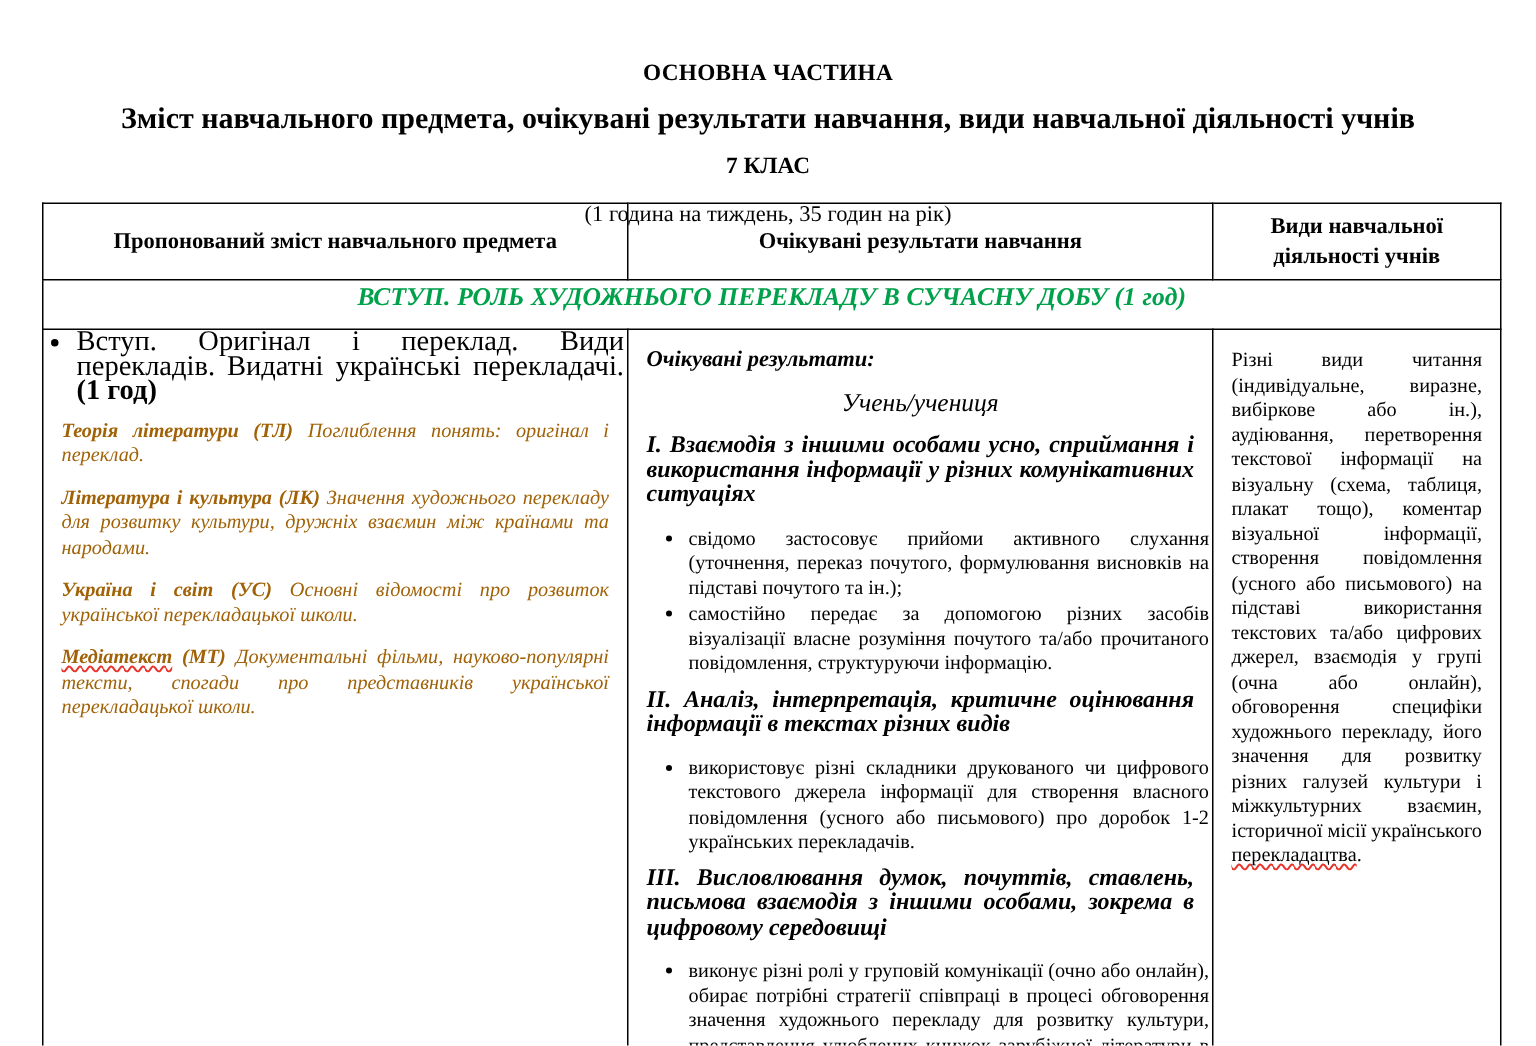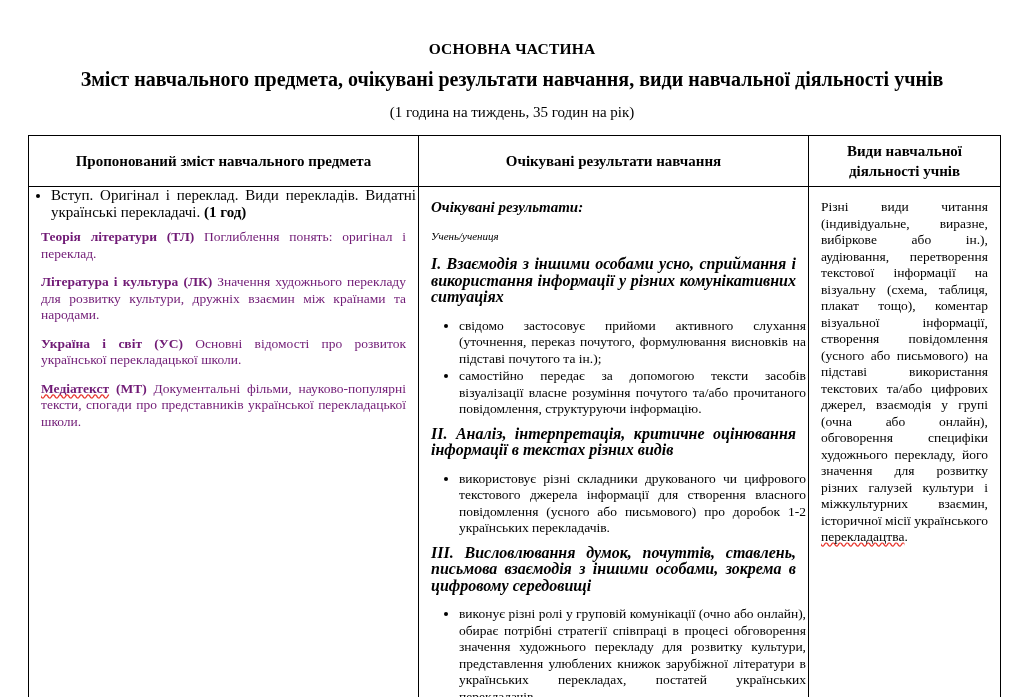--- a/index.html
+++ b/index.html
@@ -102,52 +102,54 @@
     padding: 0;
   }
 
   
   .c1-bullet-list {
     margin: 0 0 0 0;
     padding: 0 0 0 22px;
     list-style: disc;
   }
   .c1-bullet-list li {
-    font-size: 15px;
+    font-size: 19px;
     line-height: 16.5px;
     text-align: justify;
     padding-right: 2px;
   }
   .c1-bullet-list li b { font-weight: bold; }
 
   .c1-para {
-    color: #701a75;
+    color: #a16207;
+    font-style: italic;
     font-size: 13.5px;
     line-height: 16.5px;
     text-align: justify;
     margin-top: 9px;
   }
   .c1-para .lbl { font-weight: bold; }
   .spellerr {
     text-decoration: underline wavy #E8332A;
     text-decoration-skip-ink: none;
   }
 
   
   .c2-h {
     font-weight: bold;
     font-style: italic;
     font-size: 15px;
     line-height: 16.5px;
   }
   .c2-sub {
     font-style: italic;
-    font-size: 11px;
+    font-size: 17px;
     line-height: 16.5px;
     margin-top: 7px;
+    text-align: center;
   }
   .c2-sect {
     font-weight: bold;
     font-style: italic;
     font-size: 16px;
     line-height: 16.5px;
     text-align: justify;
     margin-top: 8px;
   }
   .c2-list {
@@ -172,39 +174,45 @@
   .c3-para .spellerr { text-decoration: underline wavy #E8332A; }
 </style>
 </head>
 <body>
 
 <div class="page">
 
   <div class="doc-header">
     <p class="line line-1">ОСНОВНА ЧАСТИНА</p>
     <p class="line line-2">Зміст навчального предмета, очікувані результати навчання, види навчальної діяльності учнів</p>
+    <p class="line line-3">7 КЛАС</p>
     <p class="line line-4">(1 година на тиждень, 35 годин на рік)</p>
   </div>
 
   <div class="tbl-wrap">
     <table class="prog">
       <colgroup>
         <col class="c1">
           <col class="c2">
           <col class="c3">
       </colgroup>
       <thead>
         <tr class="hdr">
           <th>Пропонований зміст навчального предмета</th>
           <th>Очікувані результати навчання</th>
           <th>Види навчальної діяльності учнів</th>
         </tr>
       </thead>
       <tbody>
         <tr>
+          <td class="banner" colspan="3">
+            <span class="banner-text">ВСТУП. РОЛЬ ХУДОЖНЬОГО ПЕРЕКЛАДУ В СУЧАСНУ ДОБУ (1 год)</span>
+          </td>
+        </tr>
+        <tr>
 
           <td class="body-cell col-1">
             <ul class="c1-bullet-list">
               <li><span>Вступ. Оригінал і переклад. Види перекладів. Видатні українські перекладачі. </span><b>(1 год)</b></li>
             </ul>
 
             <p class="c1-para">
               <span class="lbl">Теорія літератури (ТЛ)</span><span> Поглиблення понять: оригінал і переклад.</span>
             </p>
 
@@ -221,21 +229,21 @@
             </p>
           </td>
 
           <td class="body-cell col-2">
             <p class="c2-h">Очікувані результати:</p>
             <p class="c2-sub">Учень/учениця</p>
 
             <p class="c2-sect">І. Взаємодія з іншими особами усно, сприймання і використання інформації у різних комунікативних ситуаціях</p>
             <ul class="c2-list">
               <li>свідомо застосовує прийоми активного слухання (уточнення, переказ почутого, формулювання висновків на підставі почутого та ін.);</li>
-              <li>самостійно передає за допомогою тексти засобів візуалізації власне розуміння почутого та/або прочитаного повідомлення, структуруючи інформацію.</li>
+              <li>самостійно передає за допомогою різних засобів візуалізації власне розуміння почутого та/або прочитаного повідомлення, структуруючи інформацію.</li>
             </ul>
 
             <p class="c2-sect">ІІ. Аналіз, інтерпретація, критичне оцінювання інформації в текстах різних видів</p>
             <ul class="c2-list">
               <li>використовує різні складники друкованого чи цифрового текстового джерела інформації для створення власного повідомлення (усного або письмового) про доробок 1-2 українських перекладачів.</li>
             </ul>
 
             <p class="c2-sect">ІІІ. Висловлювання думок, почуттів, ставлень, письмова взаємодія з іншими особами, зокрема в цифровому середовищі</p>
             <ul class="c2-list">
               <li>виконує різні ролі у груповій комунікації (очно або онлайн), обирає потрібні стратегії співпраці в процесі обговорення значення художнього перекладу для розвитку культури, представлення улюблених книжок зарубіжної літератури в українських перекладах, постатей українських перекладачів.</li>

